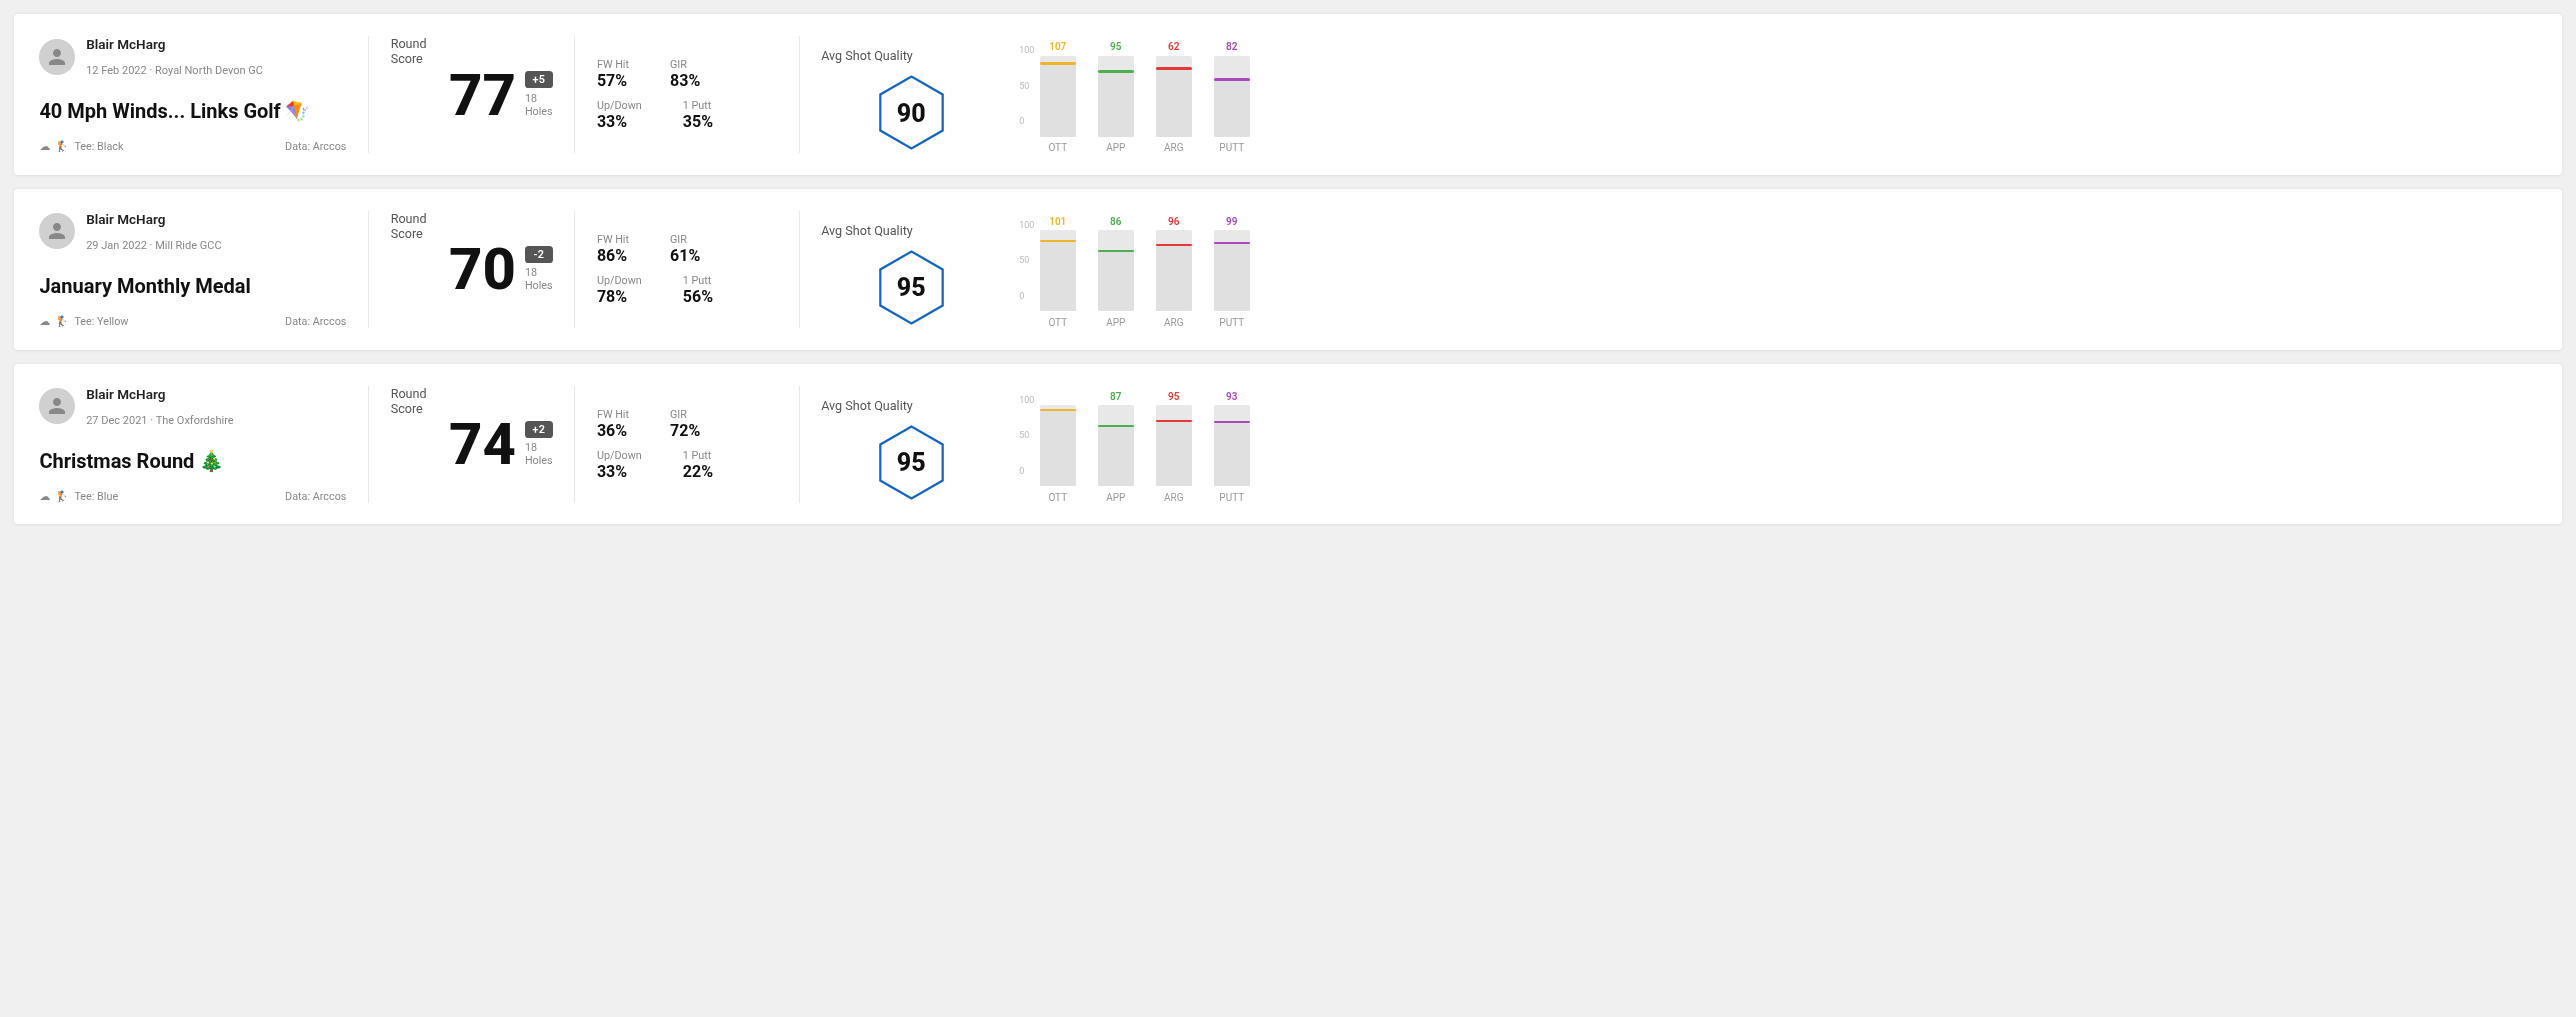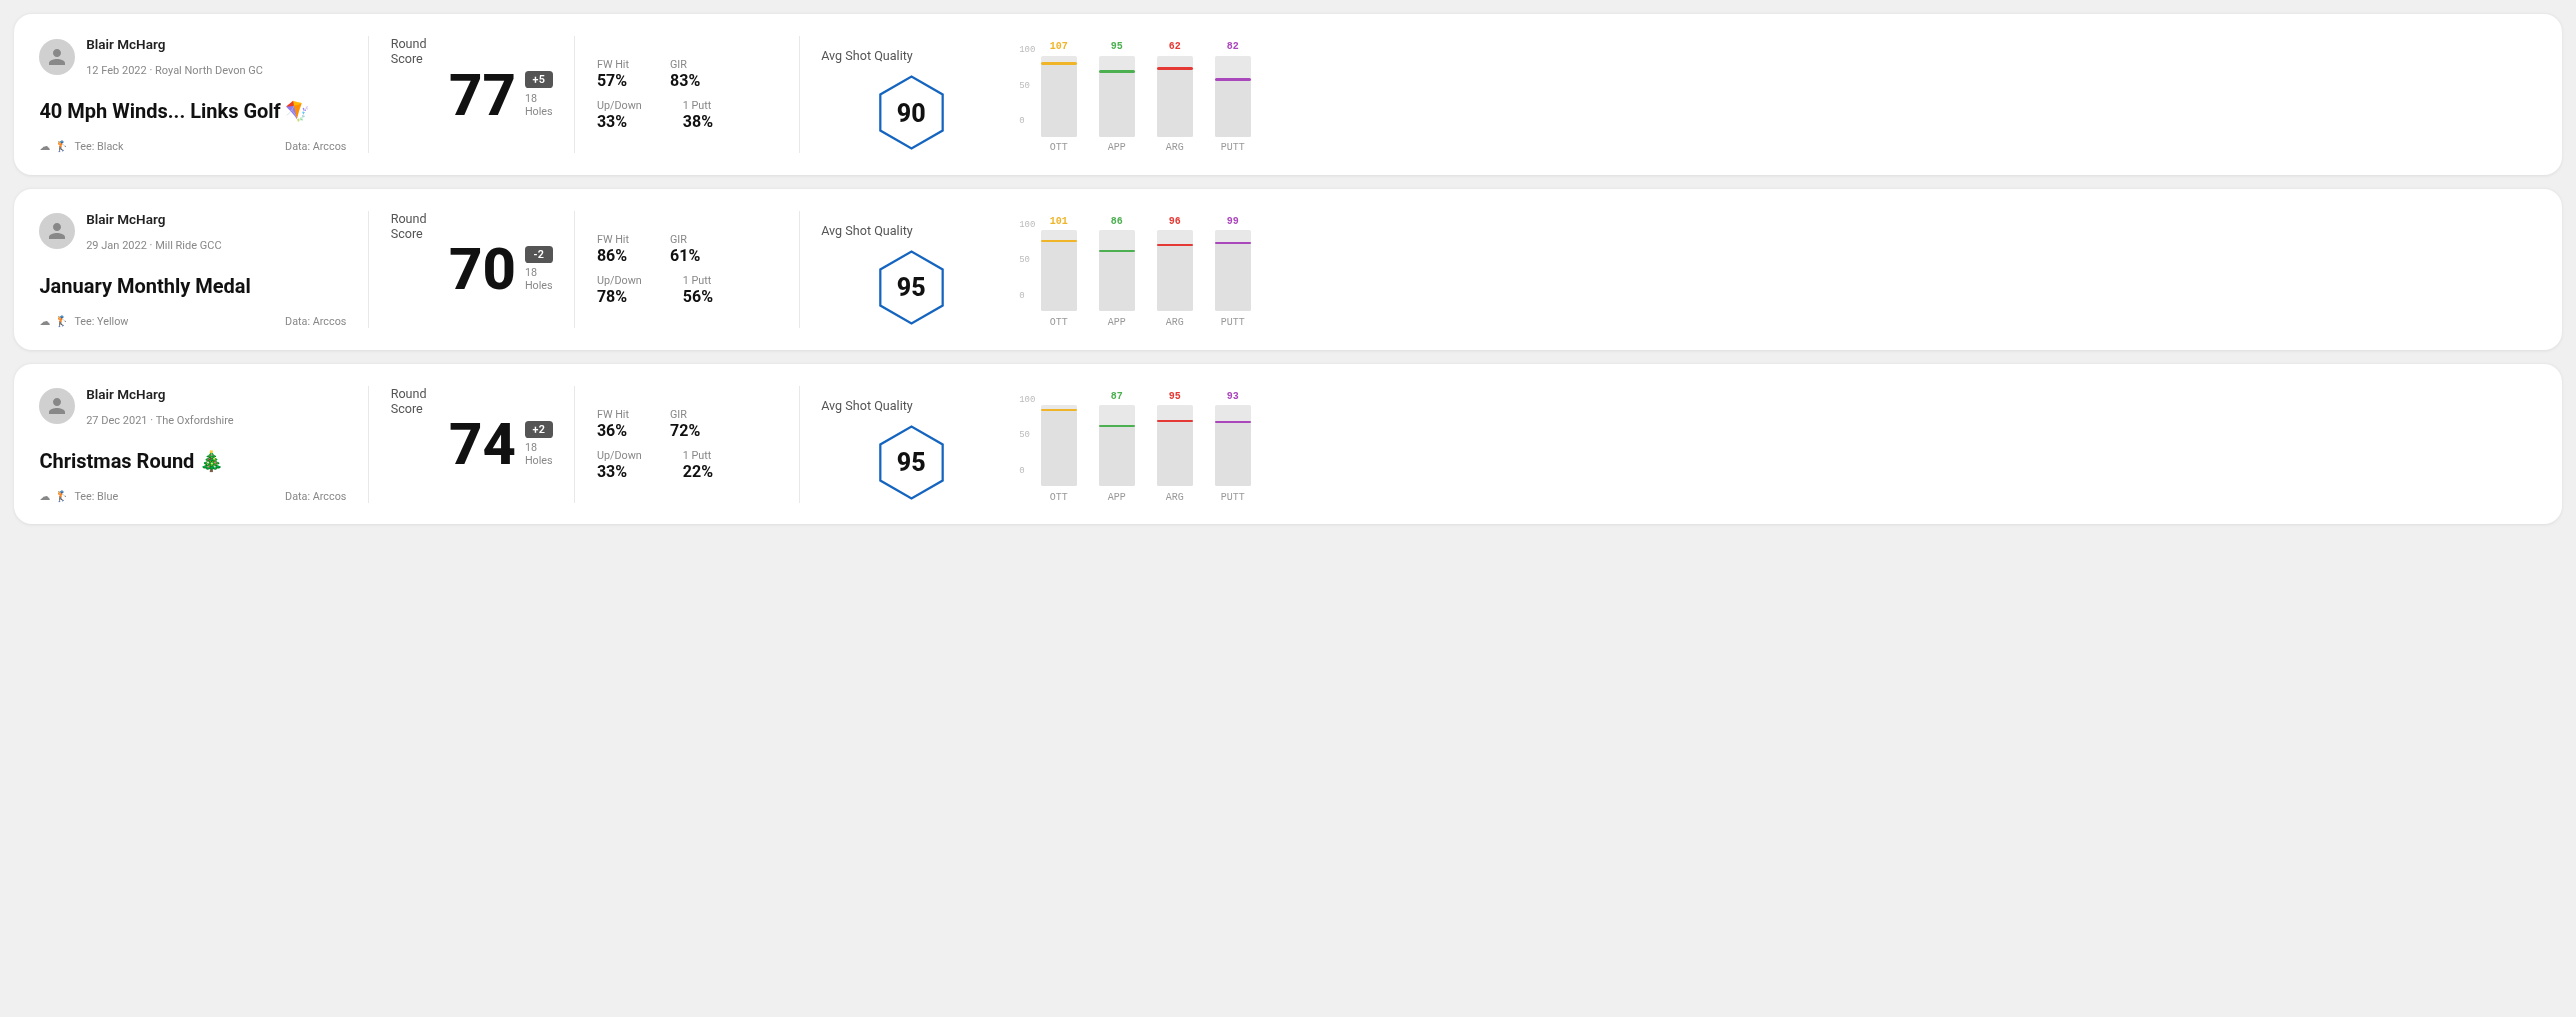--- a/index.html
+++ b/index.html
@@ -4,21 +4,21 @@
   <style>
     * { box-sizing: border-box; margin: 0; padding: 0; }
     body {
       font-family: -apple-system, BlinkMacSystemFont, 'Segoe UI', Roboto, sans-serif;
       background: #f0f0f0;
       padding: 14.4px;
       min-width: 1263px;
     }
     .card {
       background: #fff;
-      border-radius: 18px;
+      border-radius: 4px;
       margin-bottom: 14.4px;
       padding: 21.7px 25px;
       display: flex;
       align-items: stretch;
       box-shadow: 0 0.9px 3.6px rgba(0,0,0,0.08);
     }
     .left-section {
       width: 307px;
       flex-shrink: 0;
       display: flex;
@@ -181,21 +181,20 @@
       position: absolute;
       top: 50%;
       left: 50%;
       transform: translate(-50%, -50%);
     }
     .chart-section {
       flex: 1;
       display: flex;
       align-items: flex-end;
       padding-left: 18px;
-      font-family: Liberation Mono, monospace;
     }
     .bar-chart {
       display: flex;
       gap: 22px;
       align-items: flex-end;
       width: 100%;
       height: 108px;
       position: relative;
     }
     .bar-group {
@@ -297,21 +296,21 @@
             <div class="stat-value">83%</div>
           </div>
         </div>
         <div class="stats-row">
           <div class="stat-item">
             <div class="stat-label">Up/Down</div>
             <div class="stat-value">33%</div>
           </div>
           <div class="stat-item">
             <div class="stat-label">1 Putt</div>
-            <div class="stat-value">38%</div>
+            <div class="stat-value">35%</div>
           </div>
         </div>
       </div>
       <div class="divider"></div>
       <div class="quality-section">
         <div class="quality-label">Avg Shot Quality</div>
         <div class="hexagon-container"><svg viewBox="0 0 90 90" width="81" height="81" class="hexagon-svg">
             <polygon points="79.64101615137756,25.000000000000004 79.64101615137756,65 45,85 10.35898384862245,65 10.358983848622458,24.999999999999996 44.99999999999999,5" fill="none" stroke="#1565c0" stroke-width="2.5"></polygon>
           </svg><div class="hexagon-score">90</div></div>
       </div>

